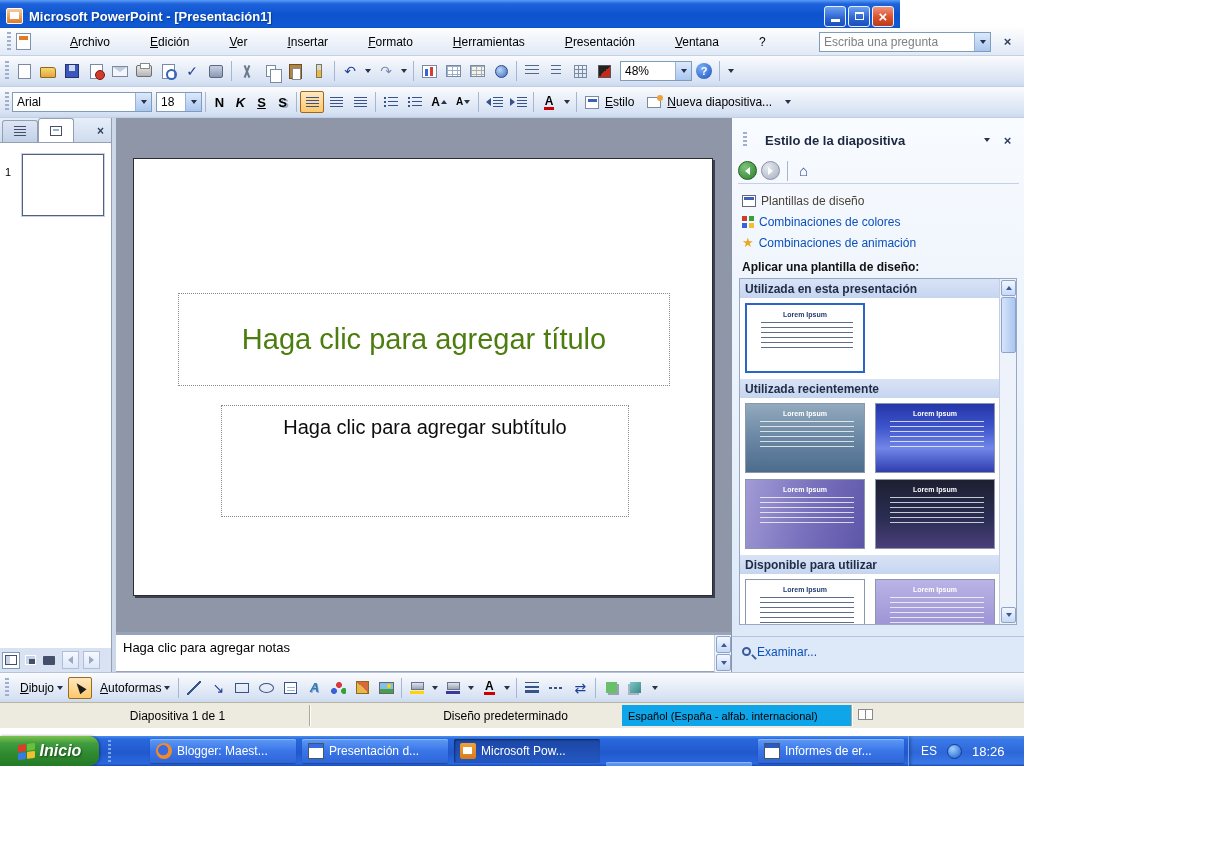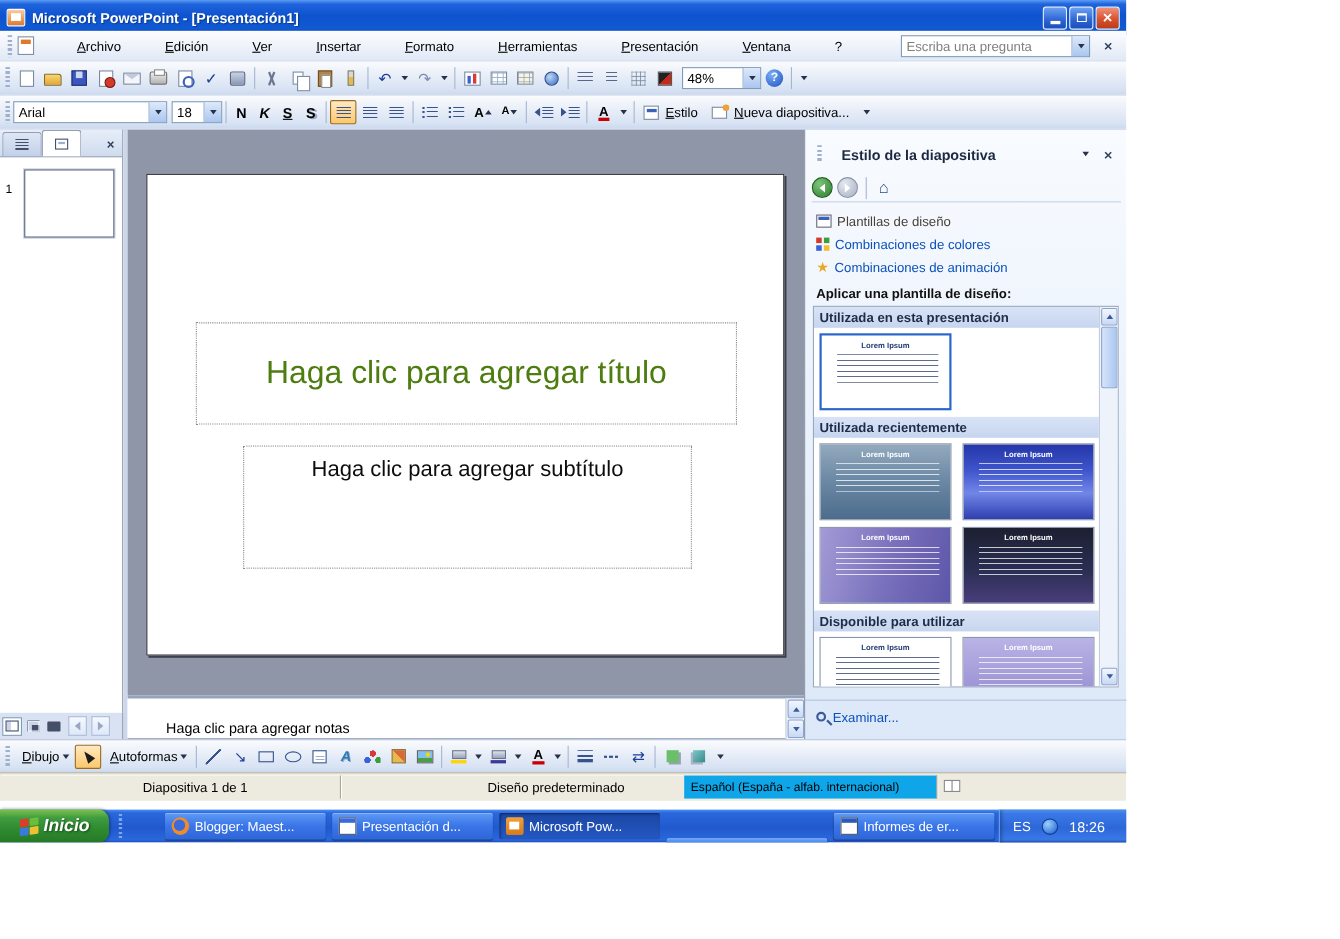--- a/index.html
+++ b/index.html
@@ -12,21 +12,21 @@
   .tri-r { width:0;height:0;border-top:4px solid transparent;border-bottom:4px solid transparent;border-left:5px solid #fff; }
   .grip { width:4px; height:20px; margin:0 3px; background:repeating-linear-gradient(180deg,#9fb0ce 0 2px, transparent 2px 4px); }
   .vsep { width:1px; height:20px; background:#a5b6d2; margin:0 3px; flex:0 0 1px; }
   .tbtn { width:24px; height:22px; display:flex; align-items:center; justify-content:center; border:1px solid transparent; border-radius:2px; flex:0 0 auto; }
   .tbtn.active { background:linear-gradient(#ffe8c2,#fcc86a); border:1px solid #9c6a1c; }
   .dd { width:12px; height:20px; display:flex; align-items:center; justify-content:center; flex:0 0 12px; }
   .combo { display:flex; align-items:center; background:#fff; border:1px solid #7f9db9; height:20px; font-size:12px; padding-left:4px; }
   .combo .cdd { margin-left:auto; width:16px; height:18px; background:linear-gradient(#dce9fb,#aac6ef); border-left:1px solid #9ab2d4; display:flex; align-items:center; justify-content:center; }
 
   
-  .titlebar { position:absolute; left:0; top:0; width:1024px; height:28px;
+  .titlebar { position:absolute; left:0; top:0; width:900px; height:28px;
     background:linear-gradient(180deg,#5a9cf4 0%,#1f64dd 12%,#0d53cd 45%,#1059d4 80%,#0a47b5 100%);
     display:flex; align-items:center; padding:16px 6px; }
   .appicon { width:17px; height:16px; background:linear-gradient(#f6cfa0,#e07a28); border:1px solid #fff; border-radius:2px; margin-right:6px; position:relative; }
   .appicon::after { content:""; position:absolute; left:3px; top:3px; width:9px; height:7px; background:#fff; }
   .wtitle { color:#fff; font-weight:bold; font-size:13px; text-shadow:1px 1px 1px #0a3a8c; }
   .winbtns { margin-left:auto; display:flex; gap:2px; }
   .wb { width:22px; height:21px; border-radius:3px; border:1px solid #e8f0fc; display:flex; align-items:center; justify-content:center;
     background:linear-gradient(#6ba1f2,#2b63d2 60%,#1c4fba); color:#fff; font-size:14px; font-weight:bold; line-height:1; }
   .wb.close { background:linear-gradient(#f0927a,#d9512c 55%,#b93c1a); font-size:15px; }
   .minbar { width:9px; height:3px; background:#fff; margin-top:9px; }
@@ -100,21 +100,21 @@
 
   
   .slide-region { position:absolute; left:116px; top:118px; width:615px; height:514px; background:#8f96a7; }
   .slide { position:absolute; left:17px; top:40px; width:580px; height:438px; background:#fff; border:1px solid #2a2d36; box-shadow:2px 2px 0 #3c404c; }
   .ph { position:absolute; border:1px dotted #8a8a8a; }
   .ph-title { left:44px; top:134px; width:492px; height:93px; display:flex; align-items:center; justify-content:center; font-size:29px; color:#4d7c0f; }
   .ph-sub { left:87px; top:246px; width:408px; height:112px; text-align:center; padding-top:10px; font-size:20px; color:#0d0d0d; }
 
   
   .notes { position:absolute; left:116px; top:632px; width:615px; height:40px; background:#fff; border-top:3px solid #97a3ba; border-bottom:1px solid #97a3ba; }
-  .notes-text { position:absolute; left:7px; top:19px; font-size:13px;margin-left:28px; }
+  .notes-text { position:absolute; left:7px; top:5px; font-size:13px; }
   .nsb { position:absolute; right:0; top:0; width:17px; height:37px; background:#eef2fa; border-left:1px solid #c4cede; }
   .nsbtn { position:absolute; left:1px; width:15px; height:17px; background:linear-gradient(#f2f7ff,#c8d9f5); border:1px solid #8aa4cc; border-radius:2px; display:flex; align-items:center; justify-content:center; }
 
   
   .view-strip { position:absolute; left:0; top:648px; width:112px; height:24px; background:#d9e2f2; border-right:1px solid #93a0b4; display:flex; align-items:center; padding-left:2px; gap:1px; }
   .vb { width:18px; height:17px; display:flex; align-items:center; justify-content:center; border:1px solid transparent; }
   .vb.on { background:#fff; border:1px solid #7f9db9; }
   .vi-norm { width:12px; height:10px; border:1px solid #44506a; background:linear-gradient(90deg,#c9d4e8 4px,#fff 4px); }
   .vi-sort { width:11px; height:10px; background:#44506a; box-shadow:inset 0 0 0 1px #fff, inset 4px 4px 0 0 #c9d4e8; }
   .vi-show { width:12px; height:9px; background:#44506a; border-radius:1px; }

